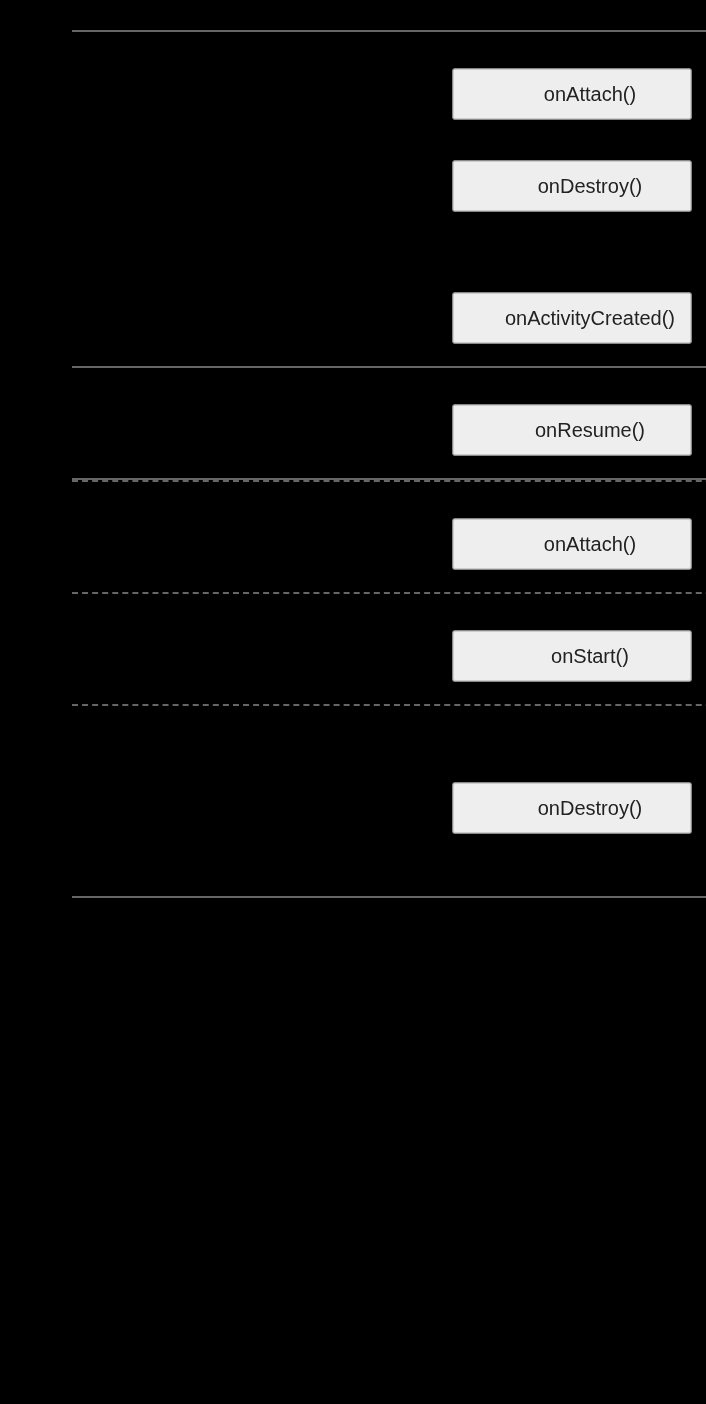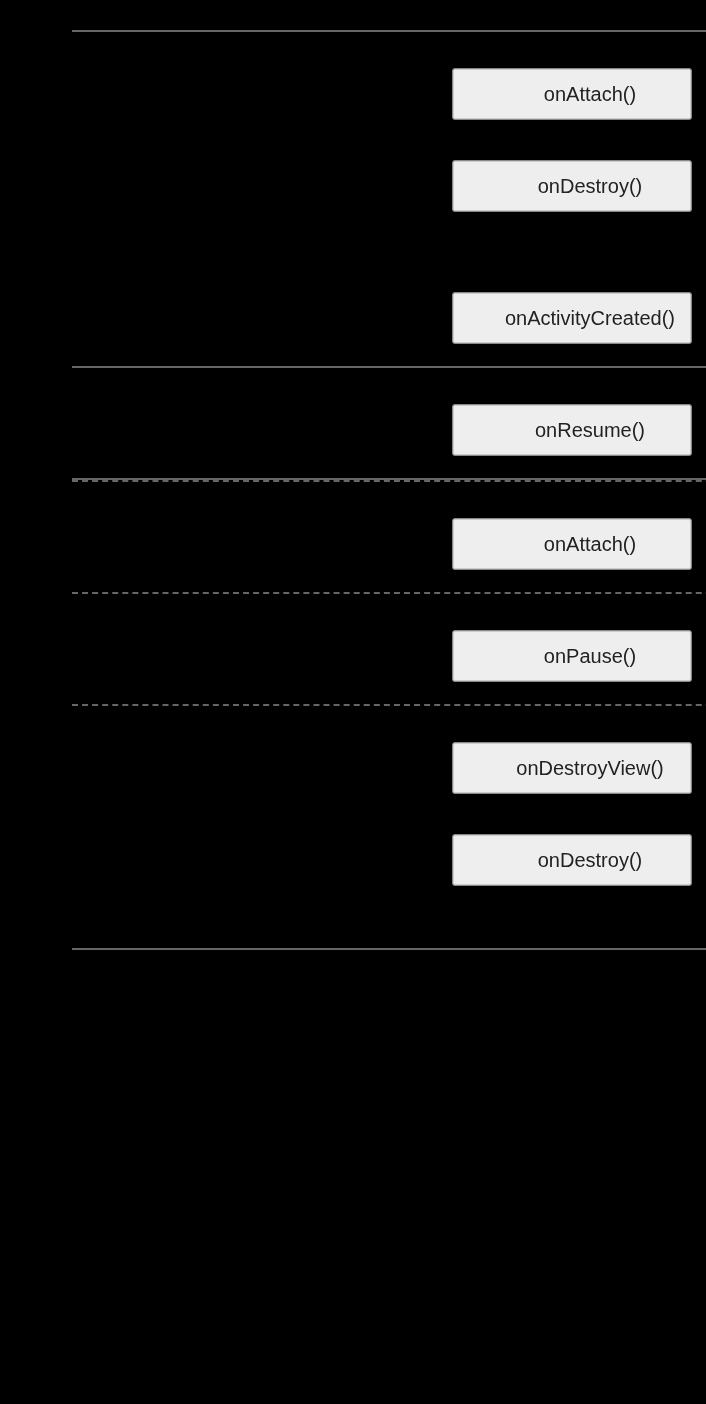--- a/index.html
+++ b/index.html
@@ -82,28 +82,27 @@
   <hr class="sep dashed">
   <div class="section">
     <div class="pad-top"></div>
     <div class="lifebox">onAttach()</div>
     <div class="pad-bot"></div>
   </div>
 
   <hr class="sep dashed">
   <div class="section">
     <div class="pad-top"></div>
-    <div class="lifebox">onPause()</div>
+    <div class="lifebox">onStart()</div>
     <div class="pad-bot"></div>
   </div>
 
   <hr class="sep dashed">
   <div class="section">
     <div class="pad-top"></div>
-    <div class="lifebox">onDestroyView()</div>
     <div class="connector"></div>
     <div class="lifebox">onDestroy()</div>
     <div class="connector"></div>
     <div class="pad-bot"></div>
   </div>
 
   <hr class="sep">
 
 </div>
 

